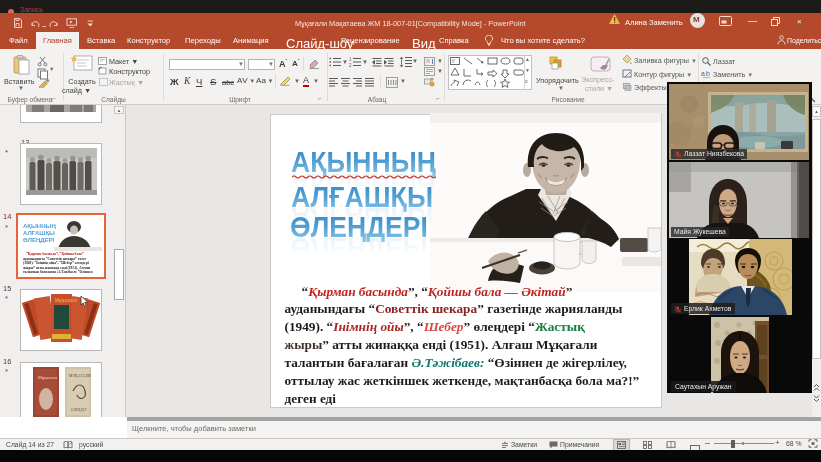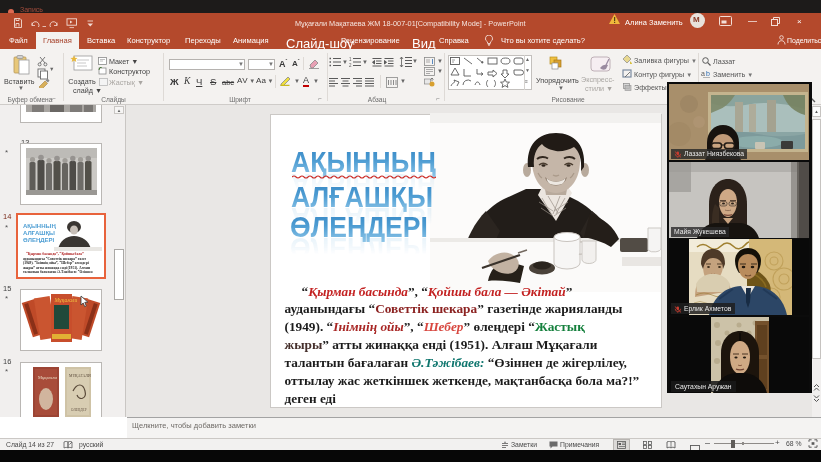--- a/index.html
+++ b/index.html
@@ -105,21 +105,21 @@
   <div class="a" style="left:49px;top:17px;font-size:5.5px;color:#666">▼</div>
   <div class="a" style="left:2px;top:47px;width:56px;text-align:center;font-size:6.6px;color:#6b6b6b">Буфер обмена</div>
   <div class="a" style="left:52px;top:46px;font-size:6.5px;color:#888">⌐</div>
 
   <svg class="a" style="left:70px;top:6px" width="23" height="19" viewBox="0 0 23 19">
     <rect x="4" y="1" width="18" height="14" fill="#fff" stroke="#9a9a9a" stroke-width="0.8"></rect>
     <path d="M7 5h12M7 8h9M7 11h10" stroke="#c8c8c8" stroke-width="1"></path>
     <path d="M4 0.5 5 2.8 7.5 3 5.7 4.6 6.3 7 4 5.6 1.7 7 2.3 4.6 0.5 3 3 2.8z" fill="#e8b83c"></path>
   </svg>
   <div class="a" style="left:62px;top:28px;width:40px;text-align:center;font-size:7.2px">Создать</div>
-  <div class="a" style="left:62px;top:37px;width:40px;text-align:right;font-size:7.2px">слайд ▼</div>
+  <div class="a" style="left:62px;top:37px;width:40px;text-align:left;font-size:7.2px">слайд ▼</div>
   <div class="a" style="left:86px;top:47px;width:55px;text-align:center;font-size:6.6px;color:#6b6b6b">Слайды</div>
   <svg class="a" style="left:98px;top:8px" width="9" height="8" viewBox="0 0 9 8">
       <rect x="0.5" y="0.5" width="8" height="7" fill="#fff" stroke="#8a8a8a" stroke-width="0.8"></rect>
       <path d="M2 2.5h5M2 4h3" stroke="#b0b0b0" stroke-width="0.8"></path>
     </svg>
   <div class="a" style="left:109px;top:8px;font-size:7.2px">Макет ▼</div>
   <svg class="a" style="left:98px;top:18px" width="9" height="8" viewBox="0 0 9 8">
       <rect x="1" y="1" width="7" height="6" fill="#fff" stroke="#8a8a8a" stroke-width="0.8"></rect>
       <path d="M1 3a3 3 0 0 1 3-3" stroke="#4a7a3a" fill="none"></path>
     </svg>
@@ -508,21 +508,21 @@
     <path d="M2 4 4.5 1.5 7 4M2 7.5 4.5 5 7 7.5" stroke="#555" stroke-width="1" fill="none"></path>
   </svg>
 <svg class="a" style="left:812px;top:394px" width="9" height="9" viewBox="0 0 9 9">
     <path d="M2 1.5 4.5 4 7 1.5M2 5 4.5 7.5 7 5" stroke="#555" stroke-width="1" fill="none"></path>
   </svg>
 
 <svg class="a" style="left:806px;top:96px" width="10" height="7" viewBox="0 0 10 7">
     <path d="M1 6 5 2l4 4" stroke="#5a5a5a" stroke-width="1.4" fill="none"></path>
   </svg>
 
-<div class="a" style="left:127px;top:417px;width:694px;height:21px;background:#f4f3f2;border-top:1px solid #a3a3a3">
+<div class="a" style="left:127px;top:417px;width:694px;height:21px;background:#f4f3f2;border-top:4px solid #a3a3a3">
   <div class="a" style="left:5px;top:3px;font-size:7.5px;color:#6e6a66">Щелкните, чтобы добавить заметки</div>
 </div>
 
 <div class="a" style="left:0;top:438px;width:821px;height:12px;background:#f2f1f0;border-top:1px solid #cbc8c5;color:#4a4a4a">
   <div class="a" style="left:6px;top:2px;font-size:6.8px">Слайд 14 из 27</div>
   <svg class="a" style="left:63px;top:2px" width="10" height="8" viewBox="0 0 10 8">
       <path d="M1 1c1.5-0.8 3-0.8 4 0v6c-1-0.8-2.5-0.8-4 0zM5 1c1-0.8 2.5-0.8 4 0v6c-1.5-0.8-3-0.8-4 0z" fill="none" stroke="#5a5a5a" stroke-width="0.8"></path>
       <path d="M6.5 3.5 9 1" stroke="#5a5a5a" stroke-width="0.8"></path>
     </svg>
   <div class="a" style="left:79px;top:2px;font-size:6.8px">русский</div>

